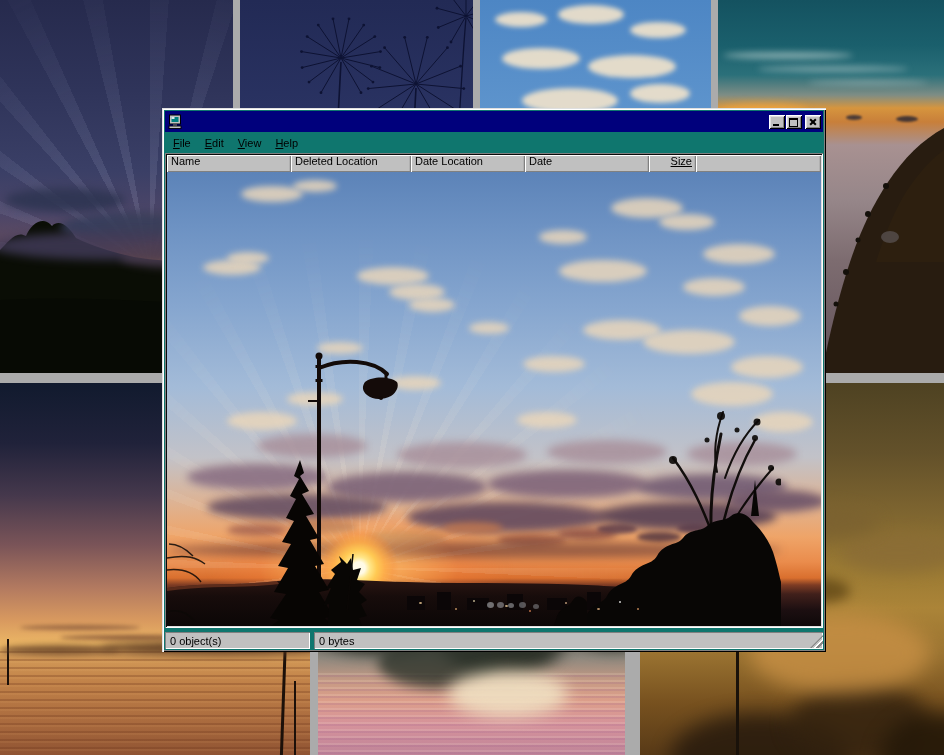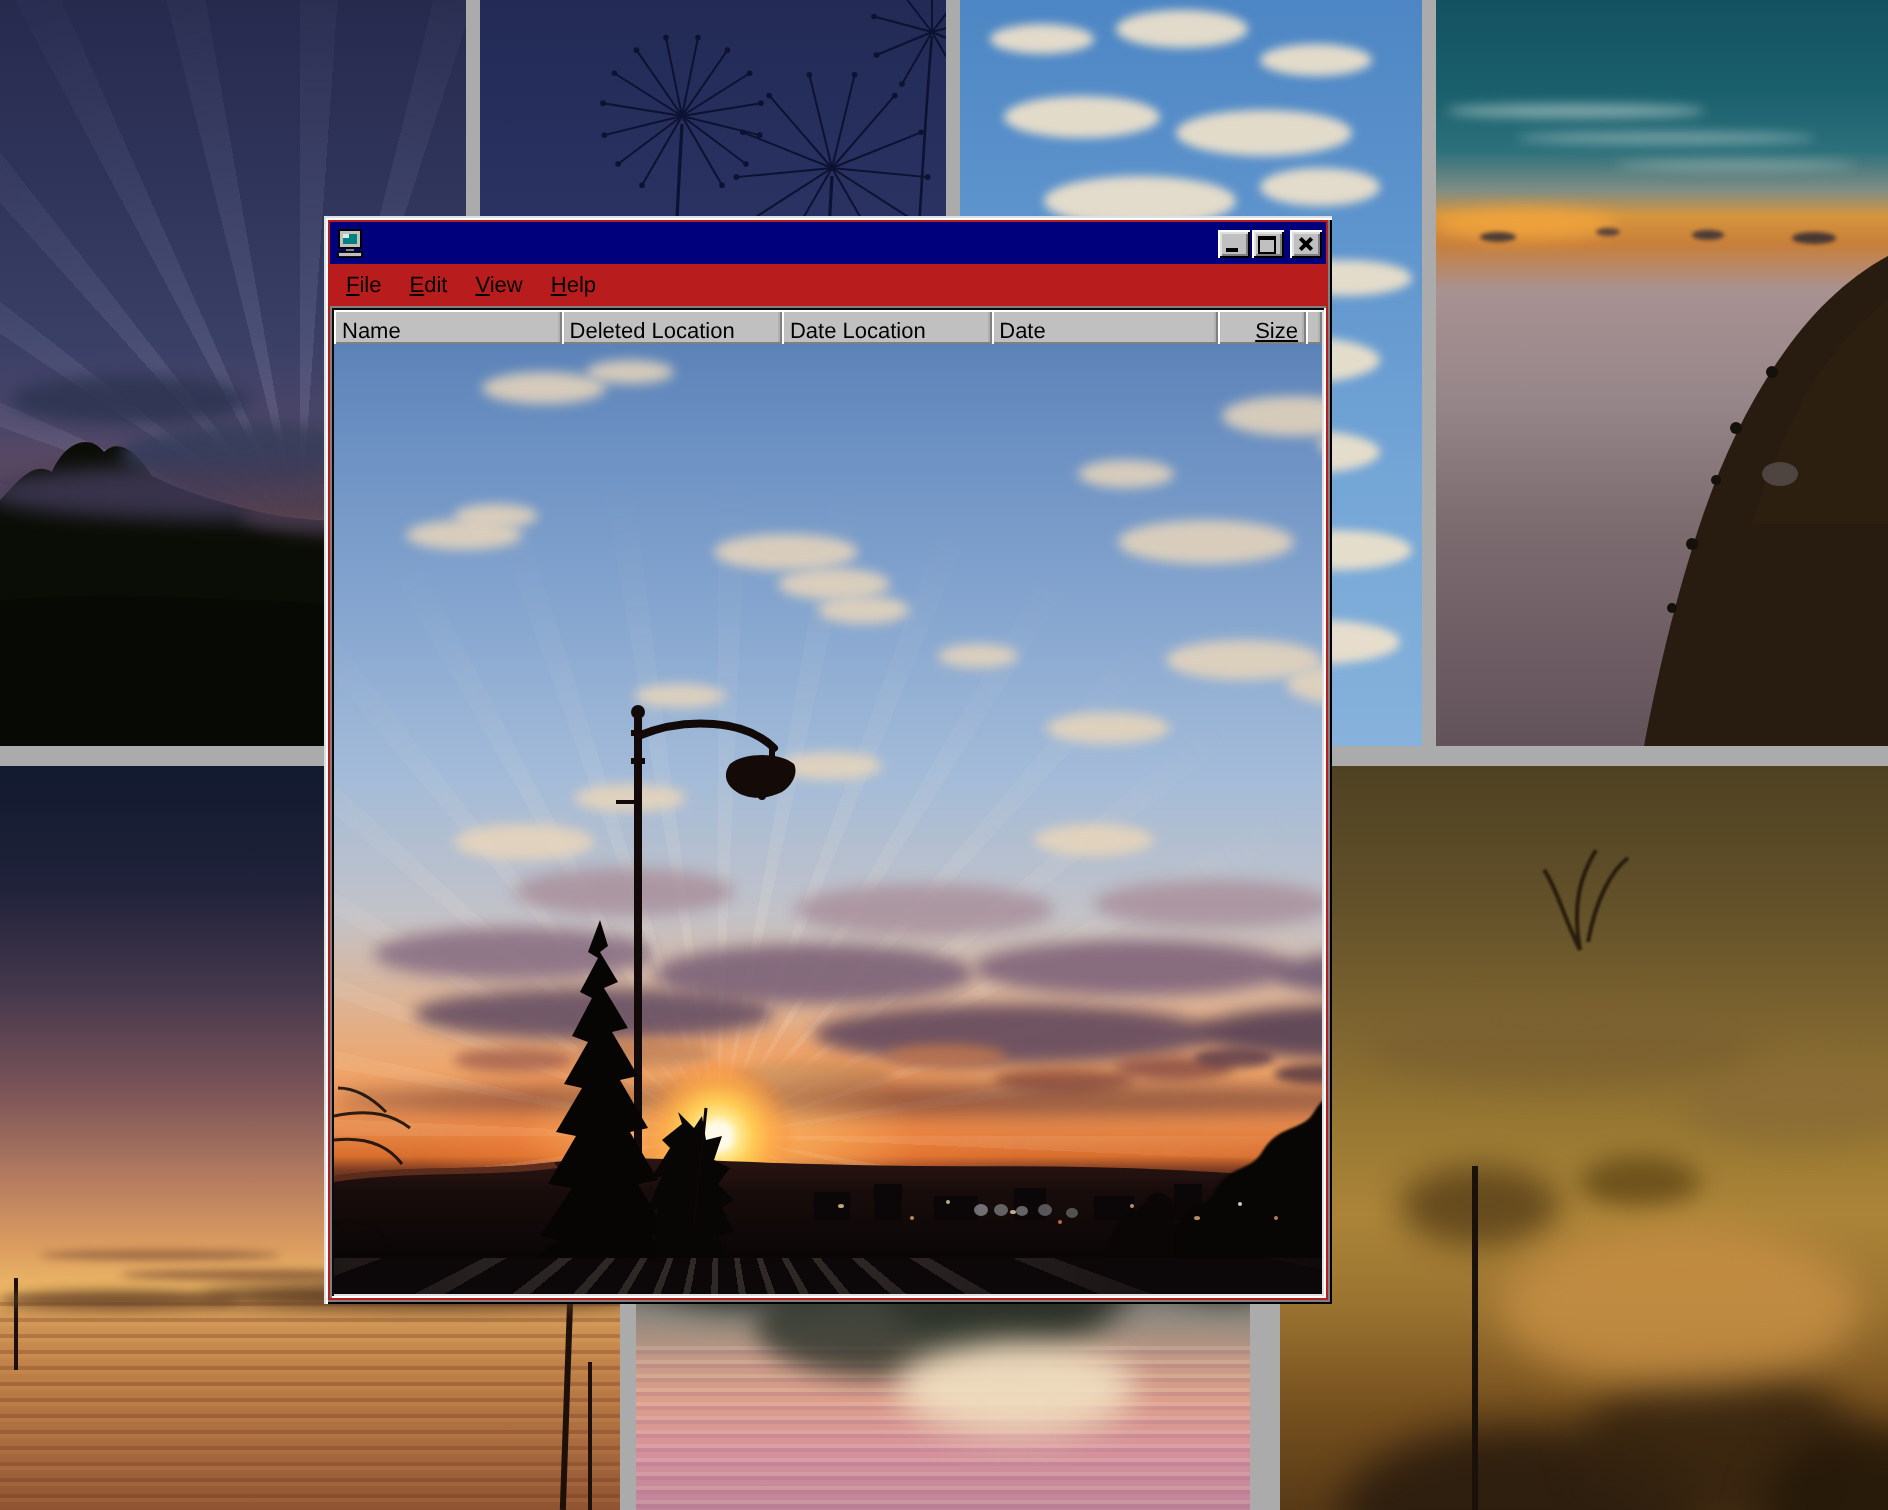--- a/index.html
+++ b/index.html
@@ -31,21 +31,21 @@
       background:repeating-linear-gradient(180deg,rgba(110,55,28,.28) 0 2px,rgba(255,200,130,.07) 2px 4px,transparent 4px 8px);}
   .pole{position:absolute;background:#1c1009;}
   #t6{left:318px;top:383px;width:307px;height:372px;
       background:linear-gradient(180deg,#14180f 0,#20251c 140px,#3c423a 210px,#5d5f56 250px,#8e887e 275px,#c69a84 298px,#dc9e8a 318px,#d5929b 342px,#bf8498 372px);}
   #t6 .ripples{position:absolute;left:0;top:290px;width:307px;height:82px;
       background:repeating-linear-gradient(180deg,rgba(255,240,220,.14) 0 2px,rgba(150,90,140,.18) 2px 4px,transparent 4px 7px);}
   #t7{left:640px;top:383px;width:304px;height:372px;
       background:linear-gradient(180deg,#4e4222 0,#63512a 70px,#7e6530 130px,#9a7a33 185px,#ab8438 225px,#9a7331 270px,#77511f 320px,#583a17 372px);}
 
   
-  .win{position:absolute;left:162px;top:108px;width:504px;height:544px;background:#b91c1c;
+  .win{position:absolute;left:162px;top:108px;width:664px;height:544px;background:#0f766e;
        box-shadow:inset 1px 1px 0 #dfdfdf,inset 2px 2px 0 #ffffff,inset -1px -1px 0 #000000,inset -2px -2px 0 #808080;
        padding:3px;box-sizing:border-box;display:flex;flex-direction:column;}
   .titlebar{height:19px;background:#00007c;display:flex;align-items:center;padding:1px 2px;flex:0 0 auto;}
   .title-icon{width:16px;height:16px;margin-right:3px;flex:0 0 auto;}
   .title-text{color:#fff;font-size:11px;font-weight:bold;flex:1 1 auto;overflow:hidden;white-space:nowrap;}
   .tb-btn{width:16px;height:14px;background:#c0c0c0;position:relative;margin-left:1px;flex:0 0 auto;
        box-shadow:inset 1px 1px 0 #ffffff,inset -1px -1px 0 #000000,inset 2px 2px 0 #dfdfdf,inset -2px -2px 0 #808080;}
   .tb-btn.close{margin-left:3px;}
   .g-min{position:absolute;left:4px;bottom:3px;width:6px;height:2px;background:#000;}
   .g-max{position:absolute;left:3px;top:3px;width:7px;height:6px;border:1px solid #000;border-top-width:2px;}
@@ -55,21 +55,21 @@
 
   .menubar{height:21px;display:flex;align-items:center;padding-left:1px;flex:0 0 auto;}
   .menu-item{font-size:11px;color:#000;padding:3px 7px;cursor:default;}
   .mkey{text-decoration:underline;}
 
   .listview{flex:1 1 auto;background:#c0c0c0;position:relative;
        box-shadow:inset 1px 1px 0 #808080,inset -1px -1px 0 #ffffff,inset 2px 2px 0 #0a0a0a,inset -2px -2px 0 #dfdfdf;
        padding:2px;box-sizing:border-box;display:flex;flex-direction:column;overflow:hidden;}
   .header-row{height:17px;display:flex;flex:0 0 auto;background:#c0c0c0;}
   .hcell{box-sizing:border-box;height:17px;background:#c0c0c0;font-size:11px;color:#000;
-       display:flex;align-items:flex-end;padding:0 4px;
+       display:flex;align-items:flex-start;padding:0 4px;
        box-shadow:inset 1px 1px 0 #ffffff,inset -1px -1px 0 #808080,inset -2px 0 0 #b0b0b0;}
   .hcell.right{justify-content:flex-end;text-decoration:underline;}
   .photo{flex:1 1 auto;position:relative;overflow:hidden;
        background:linear-gradient(180deg,#5c83b8 0,#6d92c3 55px,#86a6cf 135px,#a3bbd8 215px,#c2c2c8 285px,#ddb394 330px,#efa468 365px,#ea8c4c 390px,#d96f2e 406px,#7e3c24 413px,#41201b 422px,#1c0f11 438px,#0c0708 457px);}
   .photo .rays{position:absolute;inset:0;
        background:repeating-conic-gradient(from 190deg at 192px 396px,rgba(255,244,226,.16) 0 2.5deg,rgba(255,244,226,0) 2.5deg 10deg);
        -webkit-mask-image:radial-gradient(circle at 192px 396px,rgba(0,0,0,.95) 0 60px,rgba(0,0,0,.55) 170px,transparent 340px);
        mask-image:radial-gradient(circle at 192px 396px,rgba(0,0,0,.95) 0 60px,rgba(0,0,0,.55) 170px,transparent 340px);}
   .photo .glow1{position:absolute;left:42px;top:336px;width:300px;height:120px;border-radius:50%;
        background:radial-gradient(ellipse at center,rgba(255,150,70,.5) 0 20%,rgba(250,130,60,.25) 50%,rgba(240,120,50,0) 72%);filter:blur(3px);}
@@ -455,14 +455,23 @@
             <div style="position: absolute; left: 470px; top: 436px; width: 2px; height: 2px; background: rgb(255, 176, 112); border-radius: 50%; filter: blur(0px); opacity: 0.7;"></div>
             <div style="position: absolute; left: 320px; top: 430px; width: 7px; height: 6px; background: rgb(207, 212, 216); border-radius: 50%; filter: blur(0px); opacity: 0.5;"></div>
             <div style="position: absolute; left: 330px; top: 430px; width: 7px; height: 6px; background: rgb(200, 204, 210); border-radius: 50%; filter: blur(0px); opacity: 0.45;"></div>
             <div style="position: absolute; left: 341px; top: 431px; width: 6px; height: 5px; background: rgb(208, 212, 218); border-radius: 50%; filter: blur(0px); opacity: 0.45;"></div>
             <div style="position: absolute; left: 352px; top: 430px; width: 7px; height: 6px; background: rgb(196, 200, 207); border-radius: 50%; filter: blur(0px); opacity: 0.4;"></div>
             <div style="position: absolute; left: 366px; top: 432px; width: 6px; height: 5px; background: rgb(191, 196, 203); border-radius: 50%; filter: blur(0px); opacity: 0.38;"></div>
           </div>
       </div>
     </div>
 
+    <div class="statusbar">
+      <div class="spanel p1">
+          <span>0 object(s)</span>
+        </div>
+      <div class="spanel p2">
+          <span>0 bytes</span>
+        </div>
+      <div class="grip"></div>
+    </div>
   </div>
 </div>
 
 </body></html>

